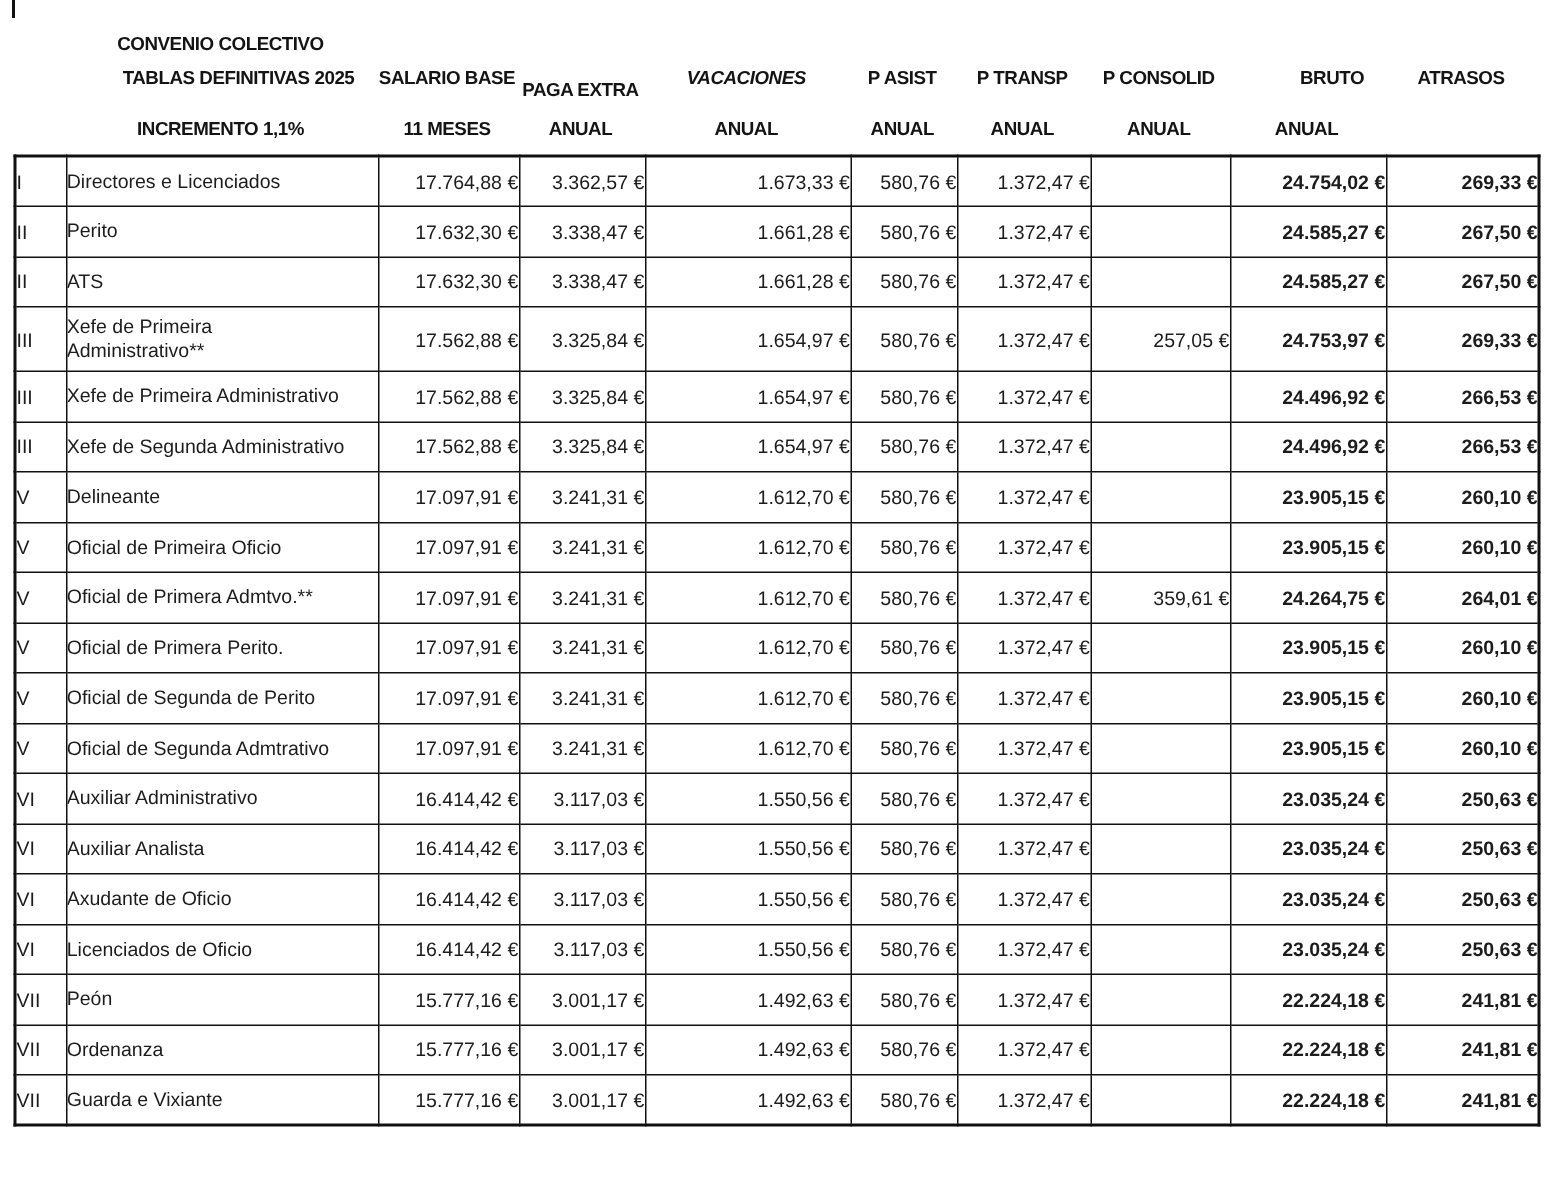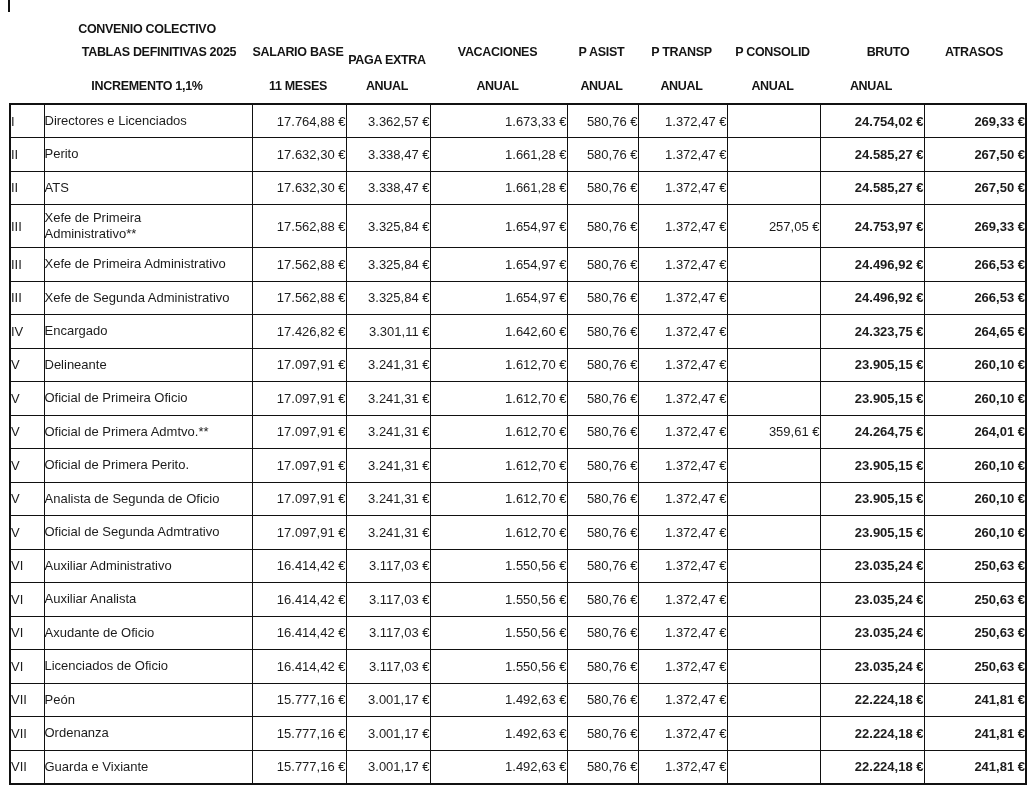--- a/index.html
+++ b/index.html
@@ -70,21 +70,21 @@
 
 <div class="hdr">
   <div class="hcell hc-title">CONVENIO COLECTIVO</div>
   <div class="hcell hc-subtitle">TABLAS DEFINITIVAS 2025</div>
   <div class="hcell hc-increment">INCREMENTO 1,1%</div>
 
 <div class="hcell" style="grid-area: 2 / 3;">SALARIO BASE</div>
     <div class="hcell" style="grid-area: 3 / 3;">11 MESES</div>
     <div class="hcell" style="grid-area: 2 / 4; margin-top: 16px;">PAGA EXTRA</div>
     <div class="hcell" style="grid-area: 3 / 4;">ANUAL</div>
-    <div class="hcell" style="grid-area: 2 / 5;">VACACIONES</div>
+    <div class="hcell" style="grid-area: 2 / 5; font-style: italic;">VACACIONES</div>
     <div class="hcell" style="grid-area: 3 / 5;">ANUAL</div>
     <div class="hcell" style="grid-area: 2 / 6;">P ASIST</div>
     <div class="hcell" style="grid-area: 3 / 6;">ANUAL</div>
     <div class="hcell" style="grid-area: 2 / 7;">P TRANSP</div>
     <div class="hcell" style="grid-area: 3 / 7;">ANUAL</div>
     <div class="hcell" style="grid-area: 2 / 8;">P CONSOLID</div>
     <div class="hcell" style="grid-area: 3 / 8;">ANUAL</div>
     <div class="hcell" style="grid-area: 2 / 9; margin-left: 34px;">BRUTO</div>
     <div class="hcell" style="grid-area: 3 / 9;">ANUAL</div>
     <div class="hcell" style="grid-area: 2 / 10;">ATRASOS</div>
@@ -176,32 +176,20 @@
     <td class="c-num">17.562,88 €</td>
     <td class="c-num">3.325,84 €</td>
     <td class="c-num">1.654,97 €</td>
     <td class="c-num">580,76 €</td>
     <td class="c-num">1.372,47 €</td>
     <td class="c-num"></td>
     <td class="c-num c-bold">24.496,92 €</td>
     <td class="c-num c-bold">266,53 €</td>
   </tr>
 
-  <tr>
-    <td class="c-group">IV</td>
-    <td class="c-cat">Encargado</td>
-    <td class="c-num">17.426,82 €</td>
-    <td class="c-num">3.301,11 €</td>
-    <td class="c-num">1.642,60 €</td>
-    <td class="c-num">580,76 €</td>
-    <td class="c-num">1.372,47 €</td>
-    <td class="c-num"></td>
-    <td class="c-num c-bold">24.323,75 €</td>
-    <td class="c-num c-bold">264,65 €</td>
-  </tr>
 
   <tr>
     <td class="c-group">V</td>
     <td class="c-cat">Delineante</td>
     <td class="c-num">17.097,91 €</td>
     <td class="c-num">3.241,31 €</td>
     <td class="c-num">1.612,70 €</td>
     <td class="c-num">580,76 €</td>
     <td class="c-num">1.372,47 €</td>
     <td class="c-num"></td>
@@ -243,21 +231,21 @@
     <td class="c-num">1.612,70 €</td>
     <td class="c-num">580,76 €</td>
     <td class="c-num">1.372,47 €</td>
     <td class="c-num"></td>
     <td class="c-num c-bold">23.905,15 €</td>
     <td class="c-num c-bold">260,10 €</td>
   </tr>
 
   <tr>
     <td class="c-group">V</td>
-    <td class="c-cat">Analista de Segunda de Oficio</td>
+    <td class="c-cat">Oficial de Segunda de Perito</td>
     <td class="c-num">17.097,91 €</td>
     <td class="c-num">3.241,31 €</td>
     <td class="c-num">1.612,70 €</td>
     <td class="c-num">580,76 €</td>
     <td class="c-num">1.372,47 €</td>
     <td class="c-num"></td>
     <td class="c-num c-bold">23.905,15 €</td>
     <td class="c-num c-bold">260,10 €</td>
   </tr>
 

